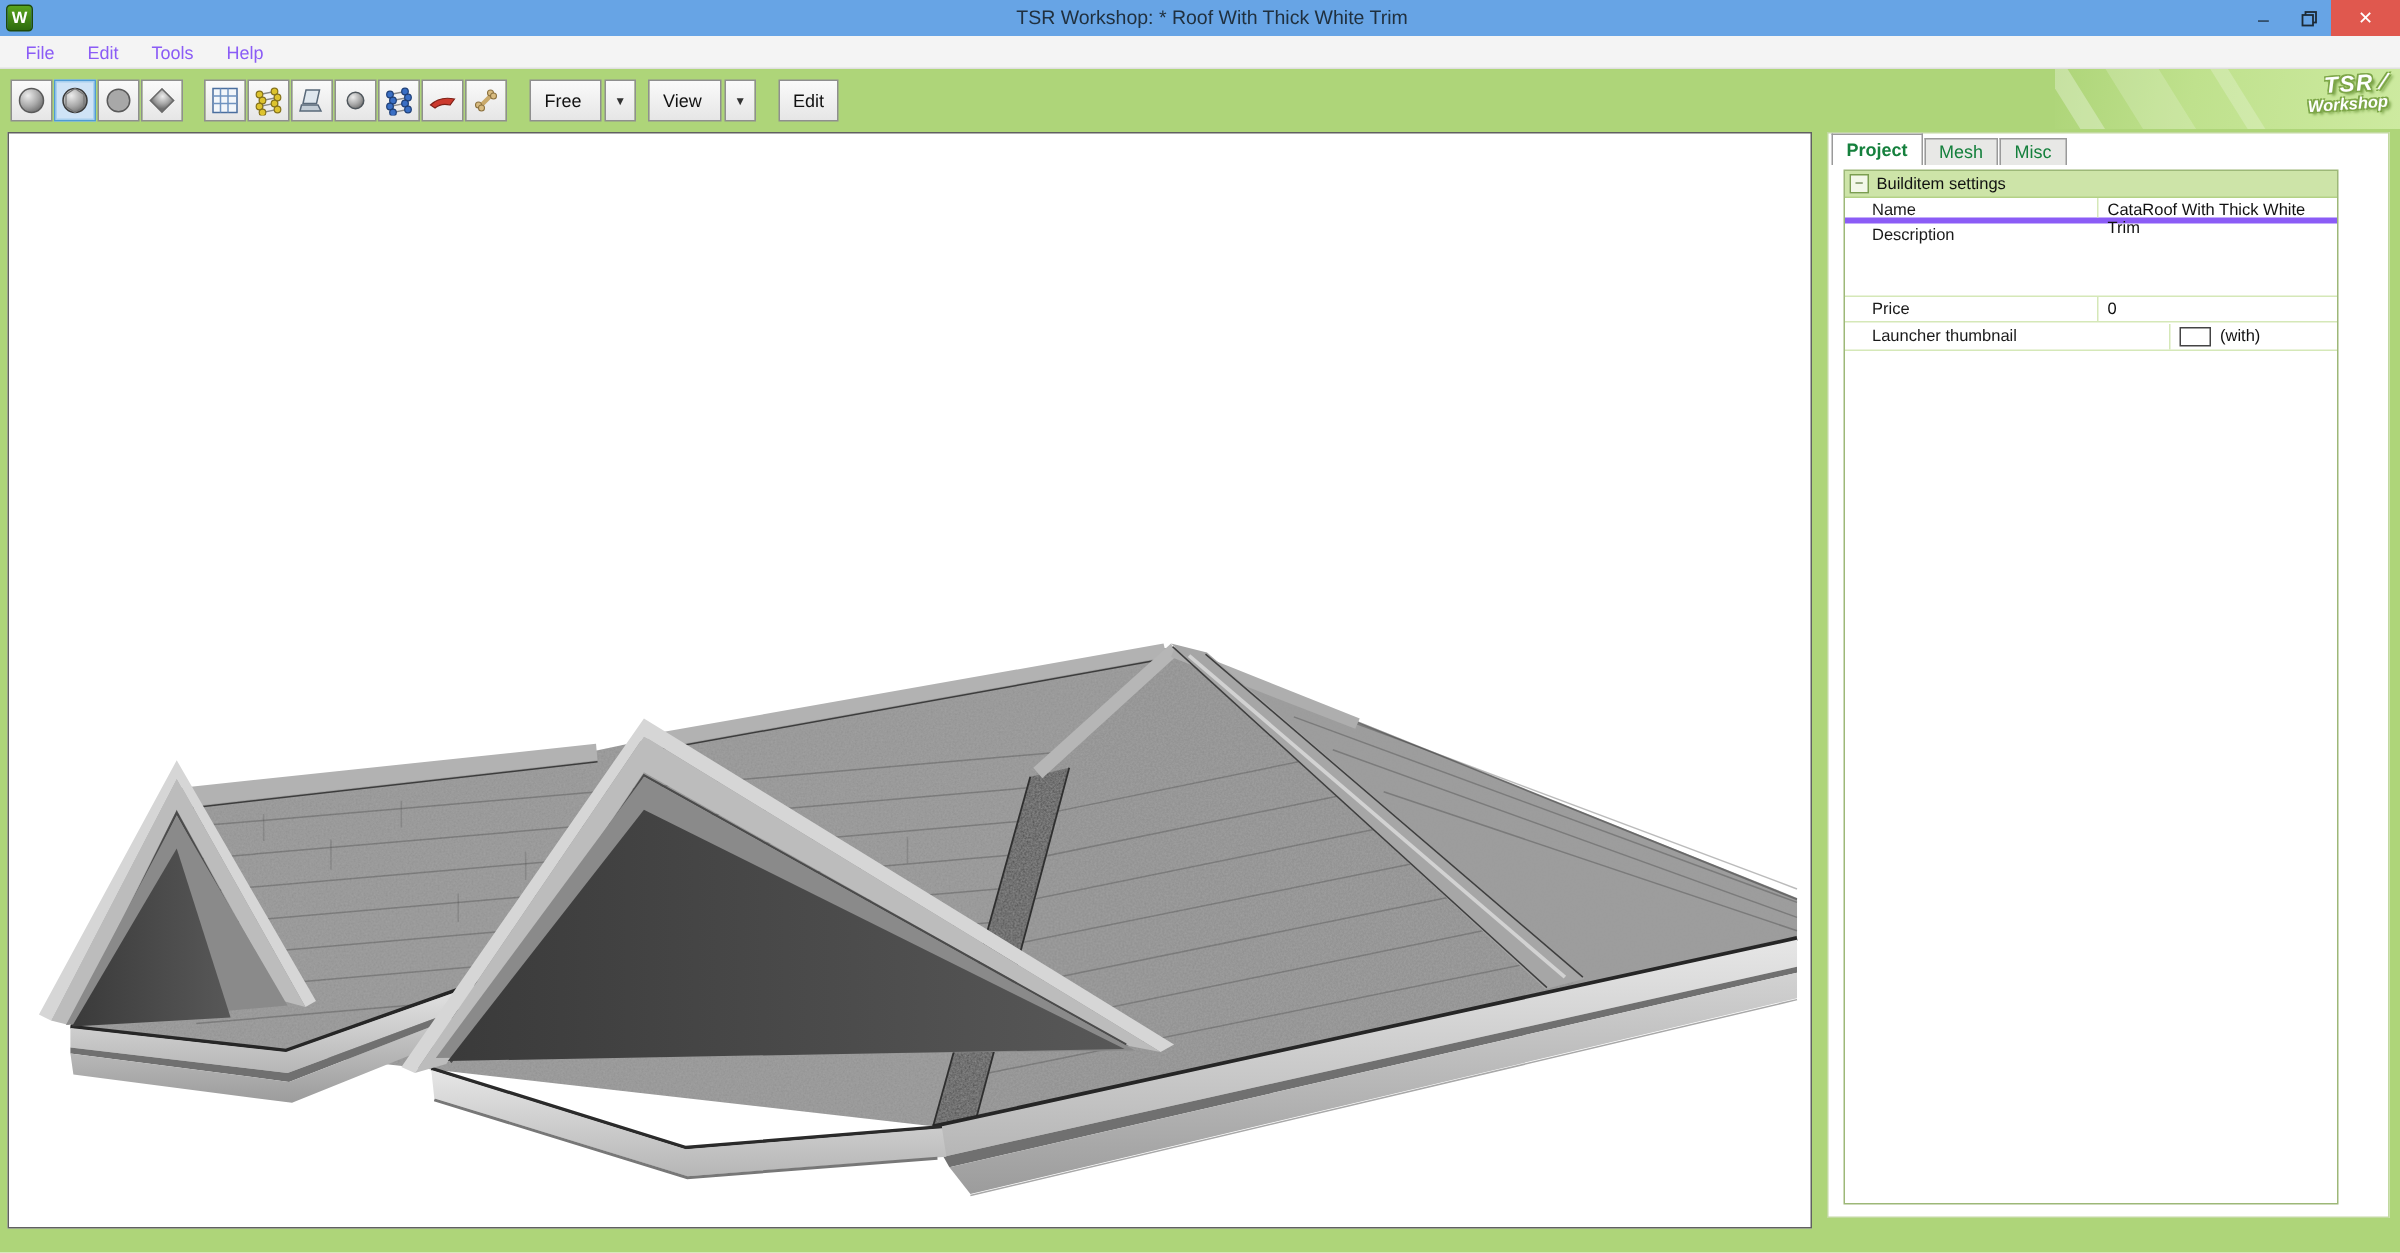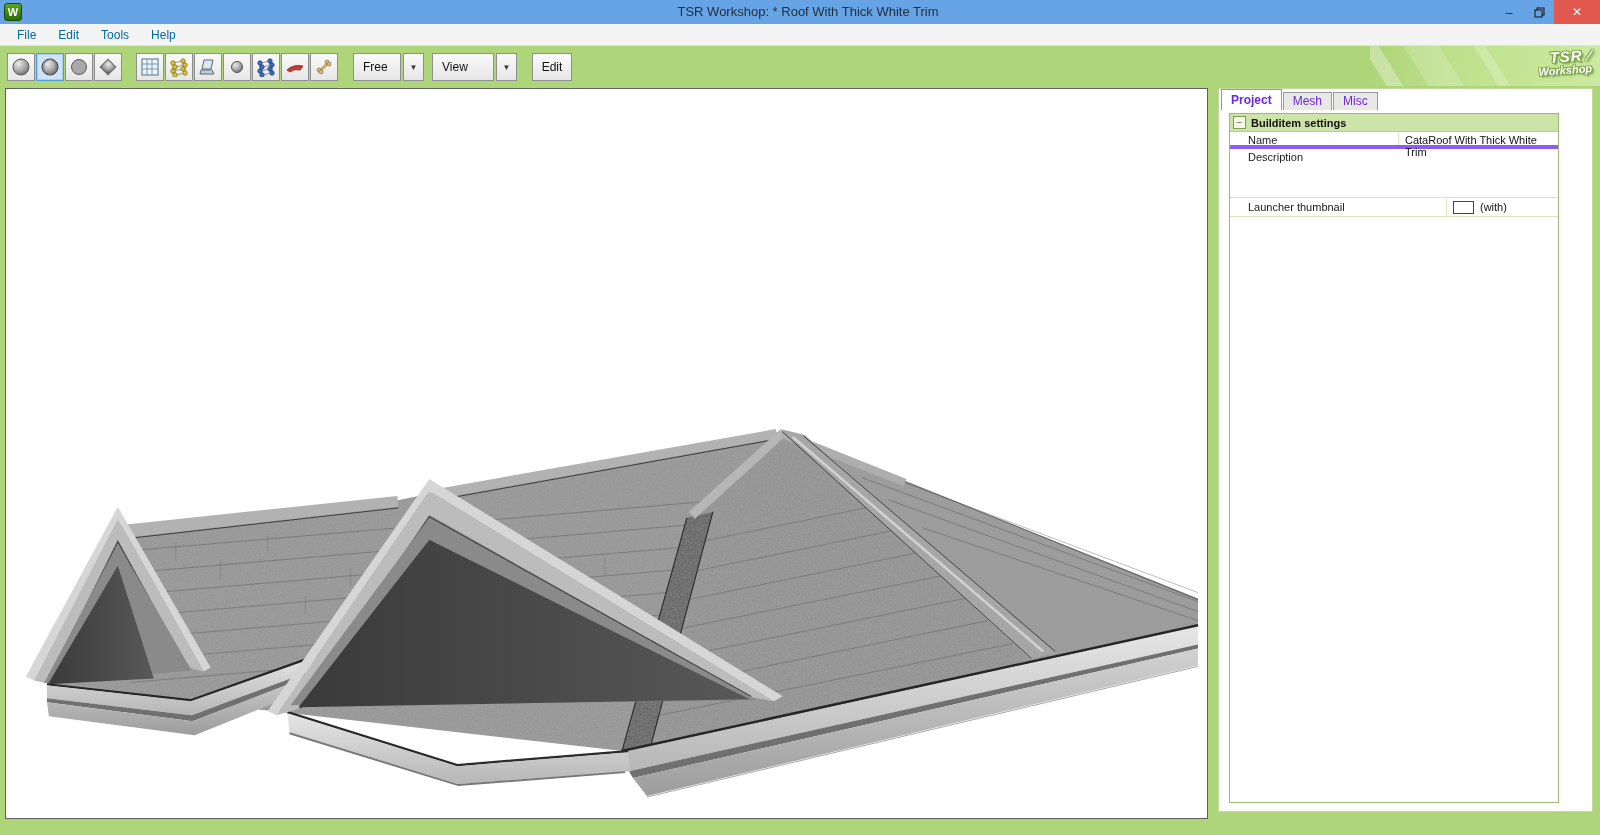--- a/index.html
+++ b/index.html
@@ -10,21 +10,21 @@
   
   .titlebar { position:absolute; left:0; top:0; width:1600px; height:24px; background:#67a4e5; display:flex; align-items:center; }
   .app-icon { position:absolute; left:4px; top:3px; width:18px; height:18px; background:linear-gradient(#59a41e,#2d6b0d); border:1px solid #1e4a08; border-radius:3px; color:#fff; font-size:11px; font-weight:bold; text-align:center; line-height:16px; }
   .title-text { position:absolute; left:0; width:100%; text-align:center; font-size:13px; color:#20303f; line-height:24px;padding-left:16px; }
   .win-controls { position:absolute; right:0; top:0; height:24px; display:flex; }
   .wc { width:30px; height:24px; display:flex; align-items:center; justify-content:center; color:#1c2a36; font-size:13px; cursor:default; }
   .wc-close { width:46px; background:#e0584e; color:#fff; font-size:12px; }
 
   
   .menubar { position:absolute; left:0; top:24px; width:1600px; height:22px; background:#f4f4f4; border-bottom:1px solid #e0e0e0; display:flex; align-items:center; padding-left:6px; }
-  .menu-item { padding:0 11px; font-size:12px; color:#0369a1; line-height:22px; }
+  .menu-item { padding:0 11px; font-size:12px; color:#8b5cf6; line-height:22px; }
 
   
   .toolbar { position:absolute; left:0; top:47px; width:1600px; height:40px; background:#aed579; display:flex; align-items:center; padding-left:7px; }
   .tb-btn { width:28px; height:28px; margin-right:1px; background:linear-gradient(#fafafa,#e6e6e6); border:1px solid #8f8f8f; display:flex; align-items:center; justify-content:center; }
   .tb-btn.selected { background:#cfe3f6; border:1px solid #4f9bd5; box-shadow:inset 0 0 0 1px #a9d0ee; }
   .gap { margin-left:13px; }
   .dd { display:flex; margin-left:14px; }
   .dd-label { height:28px; background:linear-gradient(#fafafa,#e6e6e6); border:1px solid #8f8f8f; font-size:12px; line-height:26px; padding-left:9px; color:#111; }
   .dd-arrow { width:21px; height:28px; margin-left:2px; background:linear-gradient(#fafafa,#e6e6e6); border:1px solid #8f8f8f; display:flex; align-items:center; justify-content:center; font-size:8px; color:#333; }
   .btn-edit { width:40px; height:28px; margin-left:15px; background:linear-gradient(#fafafa,#e6e6e6); border:1px solid #8f8f8f; font-size:12px; text-align:center; line-height:26px; color:#111; }
@@ -41,26 +41,26 @@
   .logo-l1 { font-size:15px; letter-spacing:1px; line-height:15px; }
   .logo-l2 { font-size:11px; line-height:12px; }
 
   
   .viewport { position:absolute; left:5px; top:88px; width:1203px; height:731px; background:#ffffff; border:1px solid #606060; }
   .viewport svg { display:block; width:100%; height:100%; }
 
   
   .rightpanel { position:absolute; left:1218px; top:88px; width:375px; height:724px; background:#ffffff; border:1px solid #c2d9a0; }
   .tabs { position:absolute; left:2px; top:0; height:21px; display:flex; align-items:flex-end; }
-  .tab { border:1px solid #9a9a9a; border-bottom:none; background:#e8e8e6; font-size:12px; color:#6d28d9; padding:1px 9px 2px 9px; margin-right:1px; height:18px; }
+  .tab { border:1px solid #9a9a9a; border-bottom:none; background:#e8e8e6; font-size:12px; color:#15803d; padding:1px 9px 2px 9px; margin-right:1px; height:18px; }
   .tab.active { background:#fff; font-weight:bold; height:21px; padding-top:3px; position:relative; z-index:2; }
   .pgrid { position:absolute; left:10px; top:24px; width:330px; height:690px; border:1px solid #9db878; background:#fff; font-size:11px; }
   .pg-header { height:18px; background:#cde4a8; border-bottom:1px solid #b4d186; display:flex; align-items:center; }
   .collapse-box { width:13px; height:13px; margin:0 5px 0 3px; background:#f3f8e9; border:1px solid #7b9e50; color:#4a6a28; font-size:10px; line-height:11px; text-align:center; }
-  .pg-title { font-weight:bold; color:#111; }
+  .pg-title { font-weight:normal; color:#111; }
   .pg-row { display:flex; border-bottom:1px solid #d5e8b8; position:relative; }
   .pg-row.sel { border-bottom:4px solid #8b5cf6; }
   .pg-label { width:168px; padding:2px 4px 2px 18px; color:#1a1a1a; }
   .pg-value { flex:1; border-left:1px solid #d5e8b8; padding:2px 4px 2px 6px; color:#111; display:flex; align-items:flex-start; }
   .row-name { height:17px; }
   .row-desc { height:49px; }
   .row-price { height:17px; }
   .row-thumb { height:19px; align-items:center;gap:48px; }
   .row-thumb .pg-value { align-items:center; }
   .thumb-box { width:21px; height:13px; border:1px solid #444; background:#fff; margin-right:6px; flex:0 0 auto; }
@@ -177,21 +177,21 @@
             <circle cx="15" cy="7" r="2"></circle>
           </g>
       </svg>
     </div>
 
     <div class="dd">
       <div class="dd-label" style="width:48px;">Free</div>
       <div class="dd-arrow">▼</div>
     </div>
     <div class="dd" style="margin-left:8px;">
-      <div class="dd-label" style="width:62px;">View</div>
+      <div class="dd-label" style="width:49px;">View</div>
       <div class="dd-arrow">▼</div>
     </div>
     <div class="btn-edit">Edit</div>
   </div>
 
   <div class="logo-area">
     <div class="stripe s1"></div>
       <div class="stripe s2"></div>
       <div class="stripe s3"></div>
     <div class="logo-text">
@@ -335,20 +335,24 @@
         <div class="collapse-box">−</div>
         <div class="pg-title">Builditem settings</div>
       </div>
       <div class="pg-row row-name sel">
         <div class="pg-label">Name</div>
         <div class="pg-value">CataRoof With Thick White Trim</div>
       </div>
       <div class="pg-row row-desc">
         <div class="pg-label">Description</div>
       </div>
+      <div class="pg-row row-price">
+        <div class="pg-label">Price</div>
+        <div class="pg-value">0</div>
+      </div>
       <div class="pg-row row-thumb">
         <div class="pg-label">Launcher thumbnail</div>
         <div class="pg-value">
           <span class="thumb-box"></span>
           <span>(with)</span>
         </div>
       </div>
     </div>
   </div>
 

